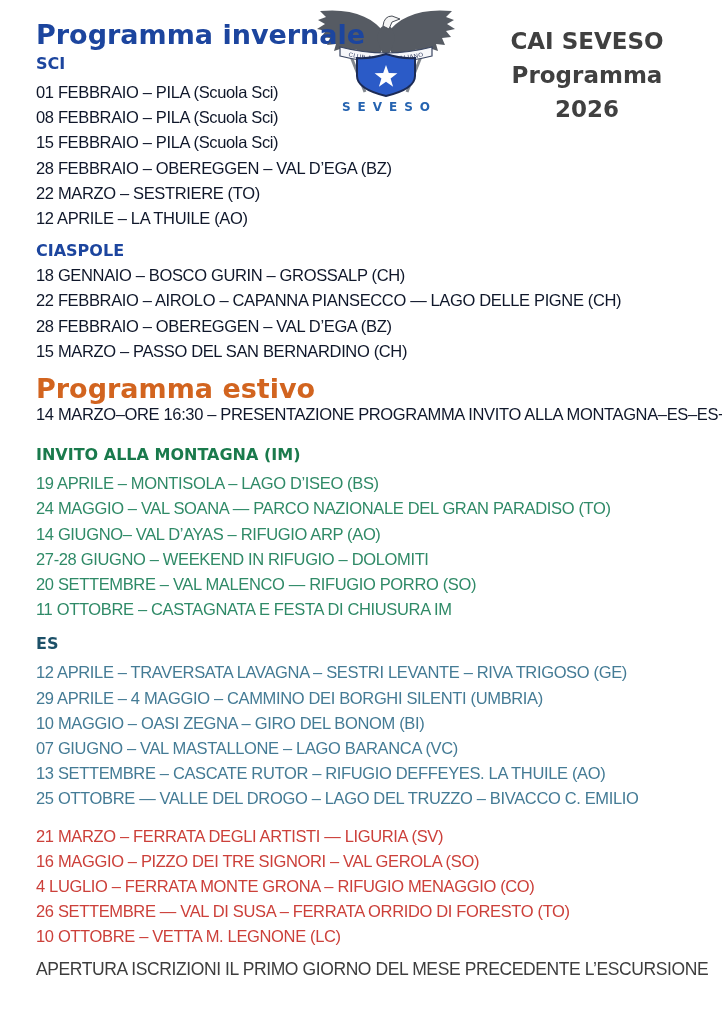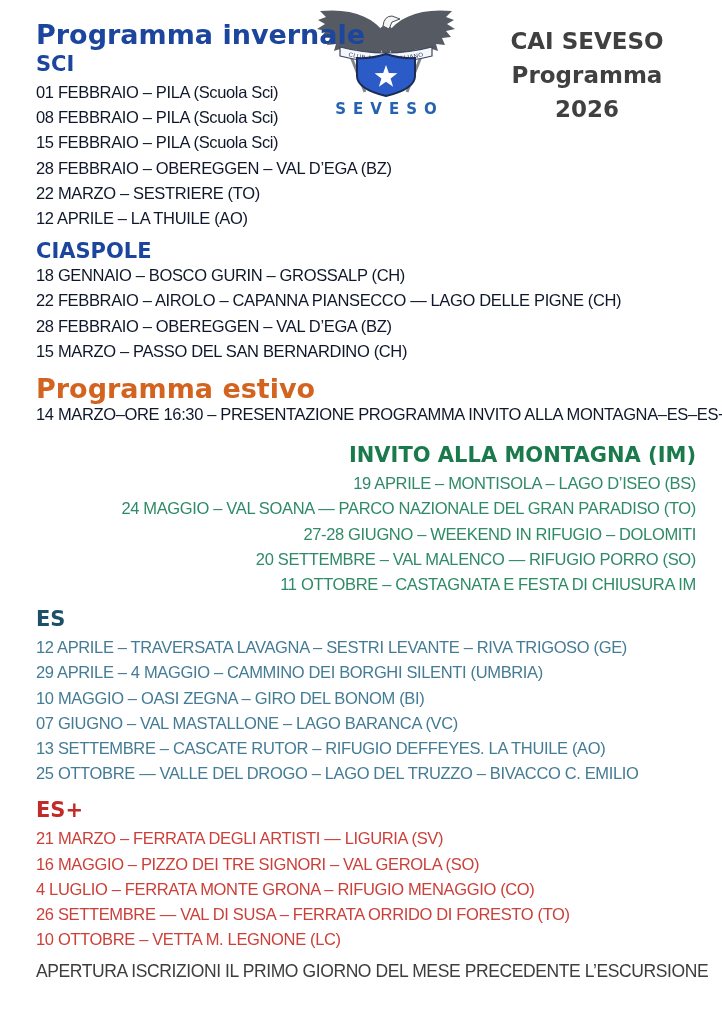--- a/index.html
+++ b/index.html
@@ -3,57 +3,57 @@
 <meta charset="utf-8">
 <style>
   html,body{margin:0;padding:0;background:#ffffff;}
   .page{
     position:relative;width:722px;height:1024px;background:#ffffff;
     overflow:hidden;font-family:"Liberation Sans",sans-serif;
   }
   .content{position:absolute;left:36px;top:22px;width:660px;}
   h1,h2{font-family:"DejaVu Sans",sans-serif;margin:0;}
   h1{font-size:27px;line-height:26px;font-weight:700;}
-  h2{font-size:21px;line-height:24px;font-weight:700;}
+  h2{font-size:16px;line-height:24px;font-weight:700;}
   .item{
     font-size:16.5px;line-height:25.2px;letter-spacing:-0.35px;
     white-space:nowrap;font-stretch:condensed;
   }
   
   .sec-winter h1, .sec-sci h2, .sec-ciaspole h2{color:#1c459e;}
   .sec-sci .item, .sec-ciaspole .item, .sec-estivo .item{color:#0f172a;}
   .sec-estivo h1{color:#d2641f;}
   .sec-im h2{color:#1a7a4c;}
   .sec-im .item{color:#2f8a67;}
   .sec-es h2{color:#1c5068;}
   .sec-es .item{color:#447b95;}
   .sec-esplus h2{color:#c12b28;}
   .sec-esplus .item{color:#cc403a;}
   .sec-sci{margin-top:4px;}
   .sec-sci .list, .sec-im .list, .sec-es .list, .sec-esplus .list{margin-top:4px;}
   .sec-ciaspole{margin-top:8px;}
   .sec-estivo{margin-top:12px;}
-  .sec-im{margin-top:16px;text-align:right;}
+  .sec-im{margin-top:16px;}
   .sec-es{margin-top:10px;}
   .sec-esplus{margin-top:12px;}
   .footer-note{
     margin-top:9px;font-size:17.5px;letter-spacing:-0.4px;color:#3d3d3d;
     white-space:nowrap;font-stretch:condensed;
   }
   
   .right-head{
     position:absolute;top:24px;right:30px;width:210px;text-align:center;
     color:#404040;font-family:"DejaVu Sans",sans-serif;font-weight:700;
     font-size:23px;line-height:34px;
   }
   
   .logo{position:absolute;left:310px;top:2px;width:152px;text-align:center;}
   .logo-wordmark{
     margin-top:-2px;color:#2563b0;font-family:"DejaVu Sans",sans-serif;
-    font-size:15px;font-weight:600;letter-spacing:7px;text-indent:7px;
+    font-size:12px;font-weight:600;letter-spacing:7px;text-indent:7px;
   }
 </style>
 </head>
 <body>
 
 <div class="page">
 
   <div class="logo">
     <svg width="152" height="96" viewBox="0 0 152 96" aria-hidden="true">
 
@@ -121,40 +121,40 @@
       <div class="list">
         <div class="item">14 MARZO–ORE 16:30 – PRESENTAZIONE PROGRAMMA INVITO ALLA MONTAGNA–ES–ES+</div>
       </div>
     </section>
 
     <section class="sec-im">
       <h2>INVITO ALLA MONTAGNA (IM)</h2>
       <div class="list">
         <div class="item">19 APRILE – MONTISOLA – LAGO D’ISEO (BS)</div>
         <div class="item">24 MAGGIO – VAL SOANA — PARCO NAZIONALE DEL GRAN PARADISO (TO)</div>
+        <div class="item">14 GIUGNO– VAL D’AYAS – RIFUGIO ARP (AO)</div>
         <div class="item">27-28 GIUGNO – WEEKEND IN RIFUGIO – DOLOMITI</div>
         <div class="item">20 SETTEMBRE – VAL MALENCO — RIFUGIO PORRO (SO)</div>
         <div class="item">11 OTTOBRE – CASTAGNATA E FESTA DI CHIUSURA IM</div>
       </div>
     </section>
 
     <section class="sec-es">
       <h2>ES</h2>
       <div class="list">
         <div class="item">12 APRILE – TRAVERSATA LAVAGNA – SESTRI LEVANTE – RIVA TRIGOSO (GE)</div>
         <div class="item">29 APRILE – 4 MAGGIO – CAMMINO DEI BORGHI SILENTI (UMBRIA)</div>
         <div class="item">10 MAGGIO – OASI ZEGNA – GIRO DEL BONOM (BI)</div>
         <div class="item">07 GIUGNO – VAL MASTALLONE – LAGO BARANCA (VC)</div>
         <div class="item">13 SETTEMBRE – CASCATE RUTOR – RIFUGIO DEFFEYES. LA THUILE (AO)</div>
         <div class="item">25 OTTOBRE — VALLE DEL DROGO – LAGO DEL TRUZZO – BIVACCO C. EMILIO</div>
       </div>
     </section>
 
     <section class="sec-esplus">
-      <h2>ES+</h2>
       <div class="list">
         <div class="item">21 MARZO – FERRATA DEGLI ARTISTI — LIGURIA (SV)</div>
         <div class="item">16 MAGGIO – PIZZO DEI TRE SIGNORI – VAL GEROLA (SO)</div>
         <div class="item">4 LUGLIO – FERRATA MONTE GRONA – RIFUGIO MENAGGIO (CO)</div>
         <div class="item">26 SETTEMBRE — VAL DI SUSA – FERRATA ORRIDO DI FORESTO (TO)</div>
         <div class="item">10 OTTOBRE – VETTA M. LEGNONE (LC)</div>
       </div>
     </section>
 
     <div class="footer-note">APERTURA ISCRIZIONI IL PRIMO GIORNO DEL MESE PRECEDENTE L’ESCURSIONE</div>

